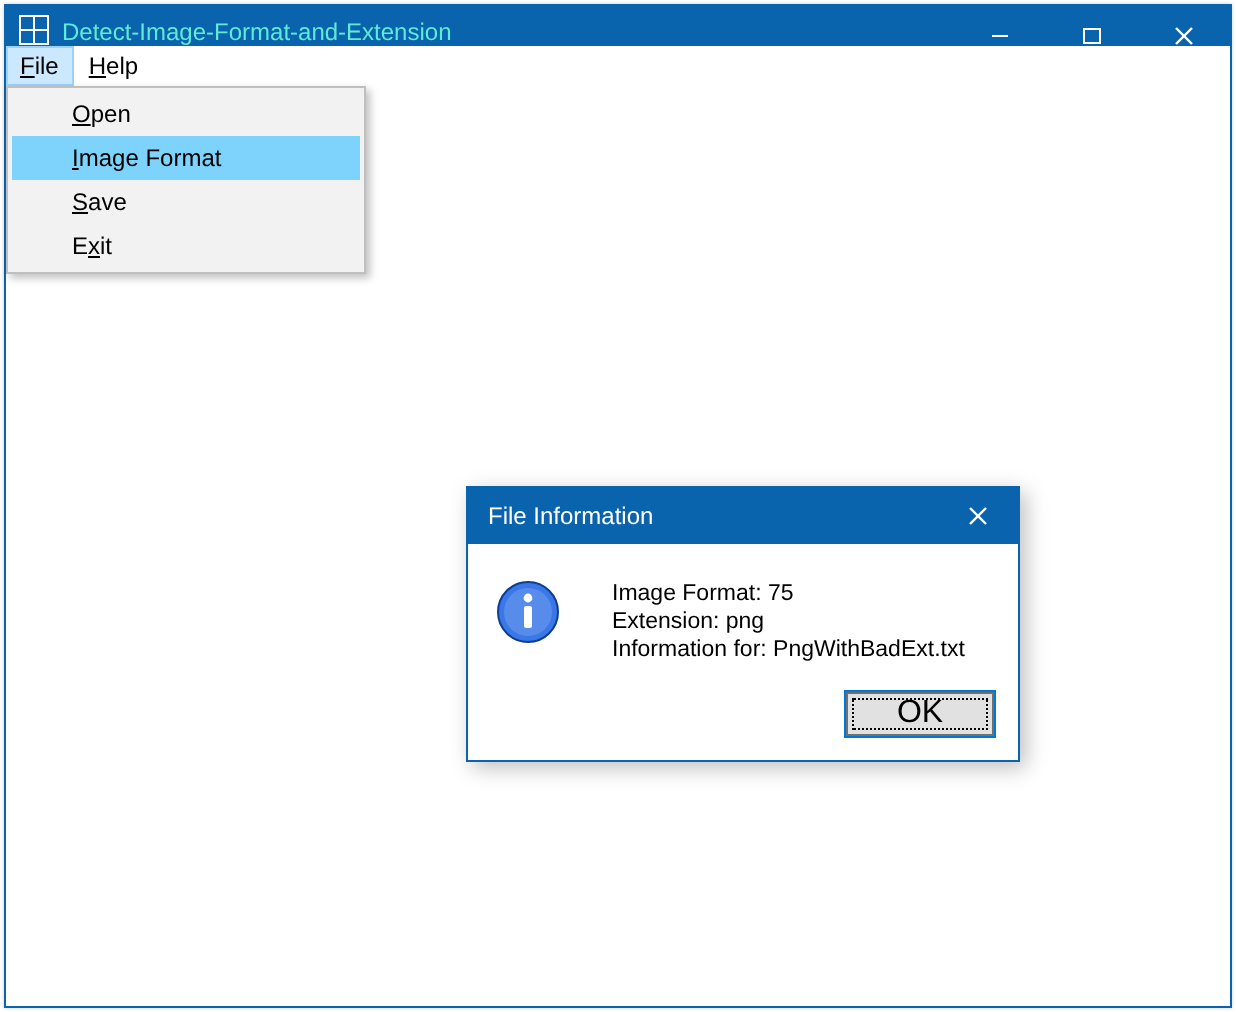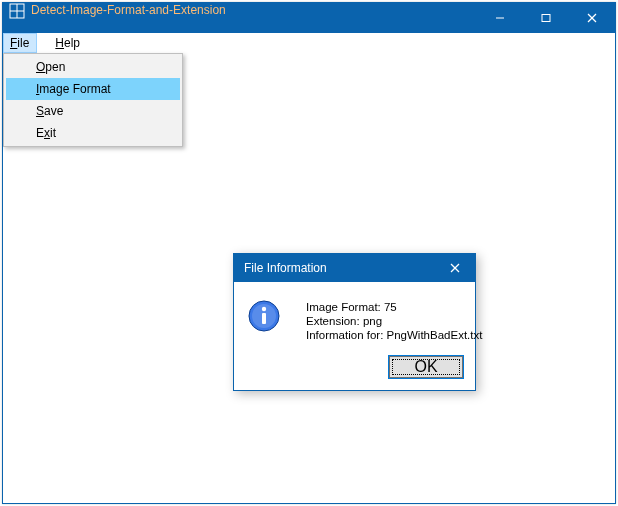--- a/index.html
+++ b/index.html
@@ -18,25 +18,25 @@
     position: absolute;
     left: 2px; top: 2px;
     width: 614px; height: 502px;
     border: 1px solid #0a63ad;
     background: #fff;
     box-shadow: 0 0 2px rgba(0,0,0,0.2);
     display: flex;
     flex-direction: column;
   }
   .titlebar {
-    height: 30px;
+    height: 20px;
     background: #0a63ad;
-    color: #fdba74;
-    display: flex;
-    align-items: flex-start;
+    color: #5eead4;
+    display: flex;
+    align-items: flex-end;
     padding: 0 0 0 6px;
     font-size: 12px;
   }
   .titlebar .app-icon {
     width: 16px; height: 16px;
     margin-right: 6px;
     display: flex; align-items:center; justify-content:center;
   }
   .titlebar .title-text { flex: 0 0 auto; }
   .titlebar .spacer { flex: 1 1 auto; }
@@ -48,21 +48,21 @@
   }
   .menubar {
     height: 20px;
     background: #fff;
     display: flex;
     align-items: stretch;
     font-size: 12px;
     border-bottom: 0px solid #eee;
   }
   .menubar .menu-item {
-    padding: 1px 8px 1px 18px;
+    padding: 1px 8px 1px 7px;
     display: flex; align-items: center;
     cursor: default;
   }
   .menubar .menu-item.active {
     background: #cce8ff;
     border: 1px solid #99d1ff;
     padding: 0 7px 0 6px;
   }
   .mnemonic { text-decoration: underline; }
   .client {
@@ -87,21 +87,21 @@
     font-size: 12px;
     cursor: default;
   }
   .dropdown .dd-item.highlight {
     background: #7dd3fc;
   }
   
   .dialog {
     position: absolute;
     left: 230px; top: 200px;
-    width: 243px;
+    width: 277px;
     border: 1px solid #0a63ad;
     background: #fff;
     box-shadow: 3px 3px 10px rgba(0,0,0,0.25);
     display: flex; flex-direction: column;
   }
   .dialog .dlg-titlebar {
     height: 28px;
     background: #0a63ad;
     color: #fff;
     display: flex; align-items: center;

